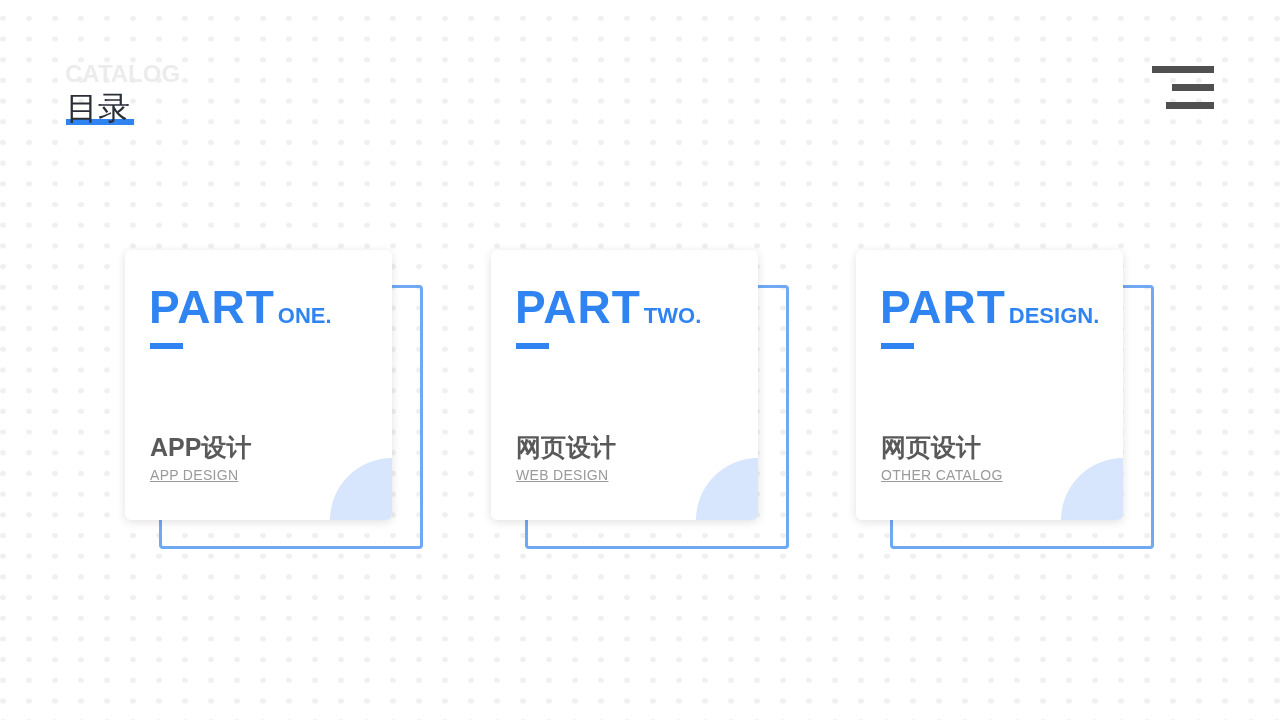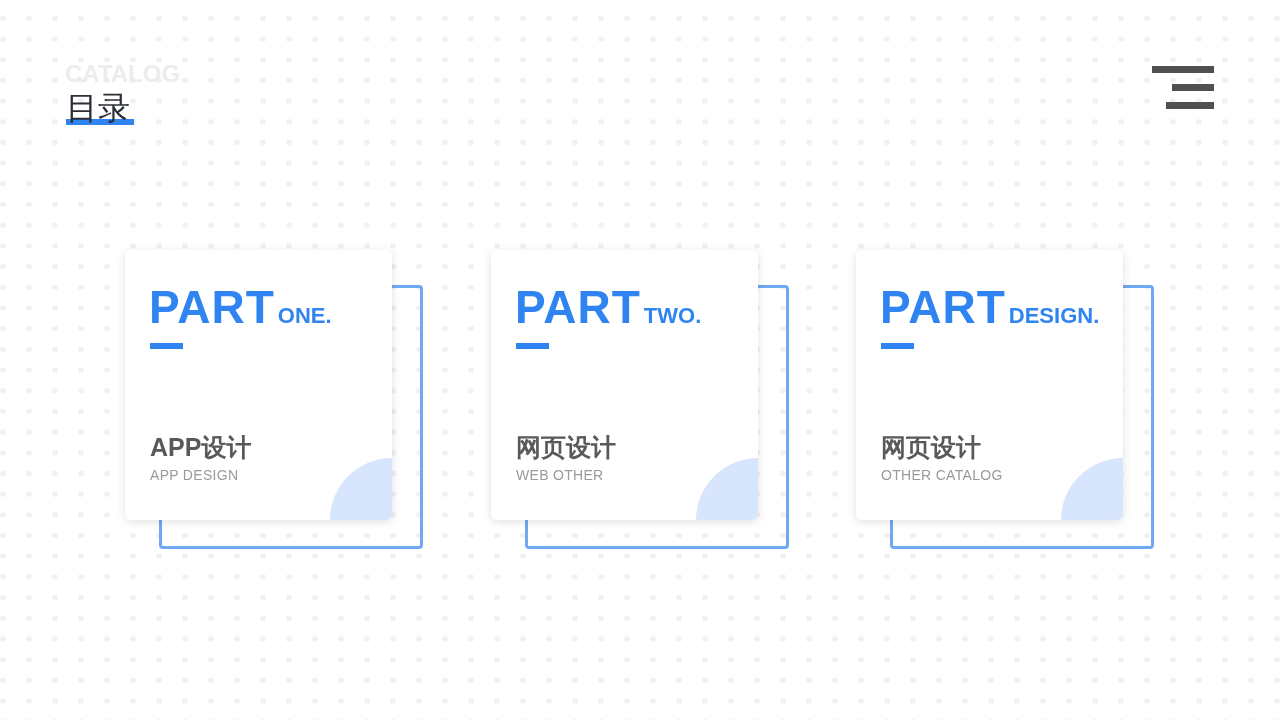--- a/index.html
+++ b/index.html
@@ -40,21 +40,21 @@
     color:#2f84f1; font-weight:bold; 
   }
   .part-big { font-size:46px; letter-spacing:1px; }
   .part-small { font-size:22px; margin-left:3px; }
   .part-bar { position:absolute; left:25px; top:93px; width:33px; height:6px; background:#2f84f1; }
   .item-cn {
     position:absolute; left:25px; top:181px; font-size:25px; font-weight:bold; color:#595959;
     font-family:Liberation Sans, sans-serif;
   }
   .item-en {
-    position:absolute; left:25px; top:217px; font-size:14px; color:#9a9a9a; letter-spacing:0.3px;
+    position:absolute; left:25px; top:217px; font-size:14px; color:#9a9a9a; letter-spacing:0.3px;text-decoration:underline;
   }
   .quarter {
     position:absolute; right:0; bottom:0; width:62px; height:62px;
     background:#d7e6fc; border-top-left-radius:62px;
   }
 </style>
 </head>
 <body>
 
 <div class="catalog-en">CATALOG</div>
@@ -83,21 +83,21 @@
 </div>
 
 <div class="card-group" style="left:491px;">
   <div class="card-outline"></div>
   <div class="card">
     <div class="part-title">
       <span class="part-big">PART</span><span class="part-small">TWO.</span>
     </div>
     <div class="part-bar"></div>
     <div class="item-cn">网页设计</div>
-    <div class="item-en">WEB OTHER</div>
+    <div class="item-en">WEB DESIGN</div>
     <div class="quarter"></div>
   </div>
 </div>
 
 <div class="card-group" style="left:856px;">
   <div class="card-outline"></div>
   <div class="card">
     <div class="part-title">
       <span class="part-big">PART</span><span class="part-small">DESIGN.</span>
     </div>

